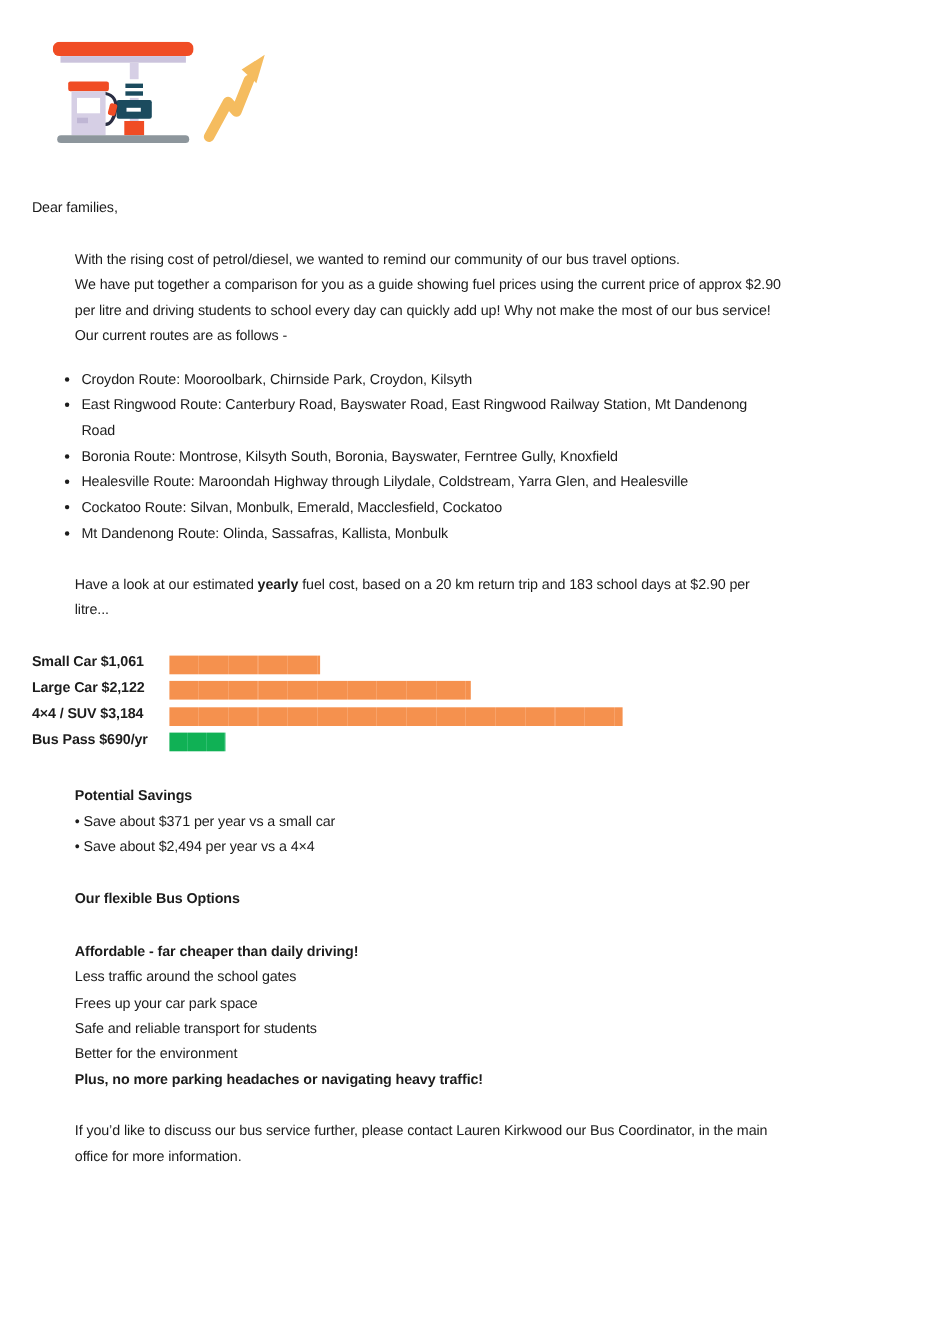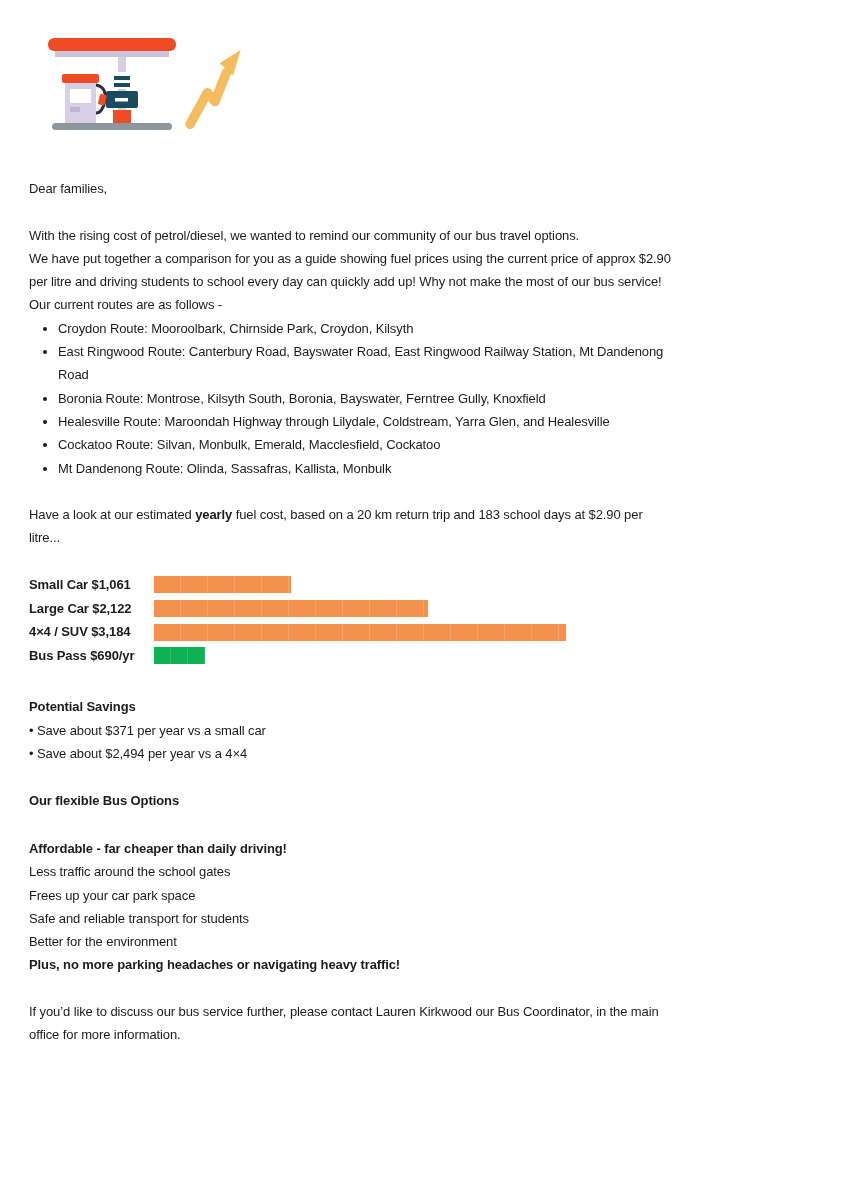--- a/index.html
+++ b/index.html
@@ -11,31 +11,31 @@
   .page { padding:38px 29px 0 29px; font-size:13px; line-height:23.3px; letter-spacing:-0.1px; }
 
   
   .hero { height:92px; margin:0 0 47px 0; display:flex; align-items:flex-start; }
   .hero .gas { margin-left:19px; }
   .hero .arrow { margin-left:6px; margin-top:8px; }
 
   
   p, .line { margin:0; }
   .pre { white-space:pre-line; }
-  .gap-top { margin-top:23.3px; }
+  .gap-top { margin-top:23.3px;margin-left:39px; }
   b, .bold { font-weight:700; }
 
-  ul.routes { margin:0; padding:0 0 0 29px; list-style:disc; }
+  ul.routes { margin:16px; padding:0 0 0 29px; list-style:disc; }
   ul.routes li { margin:0; padding-left:0; white-space:pre-line; }
 
   .bullet-line::before { content:"\2022\00a0"; }
 
   
   .chart { margin-top:23.3px; }
-  .chart-row { display:flex; align-items:center; height:23.6px; }
+  .chart-row { display:flex; align-items:flex-end; height:23.6px; }
   .chart-label { width:125px; flex:0 0 125px; font-weight:700; }
   .bar { height:17px; }
 </style>
 </head>
 <body>
 
 <div class="page">
 
   <div class="hero">
     <svg class="gas" width="128" height="92" viewBox="0 0 128 92" aria-hidden="true">

